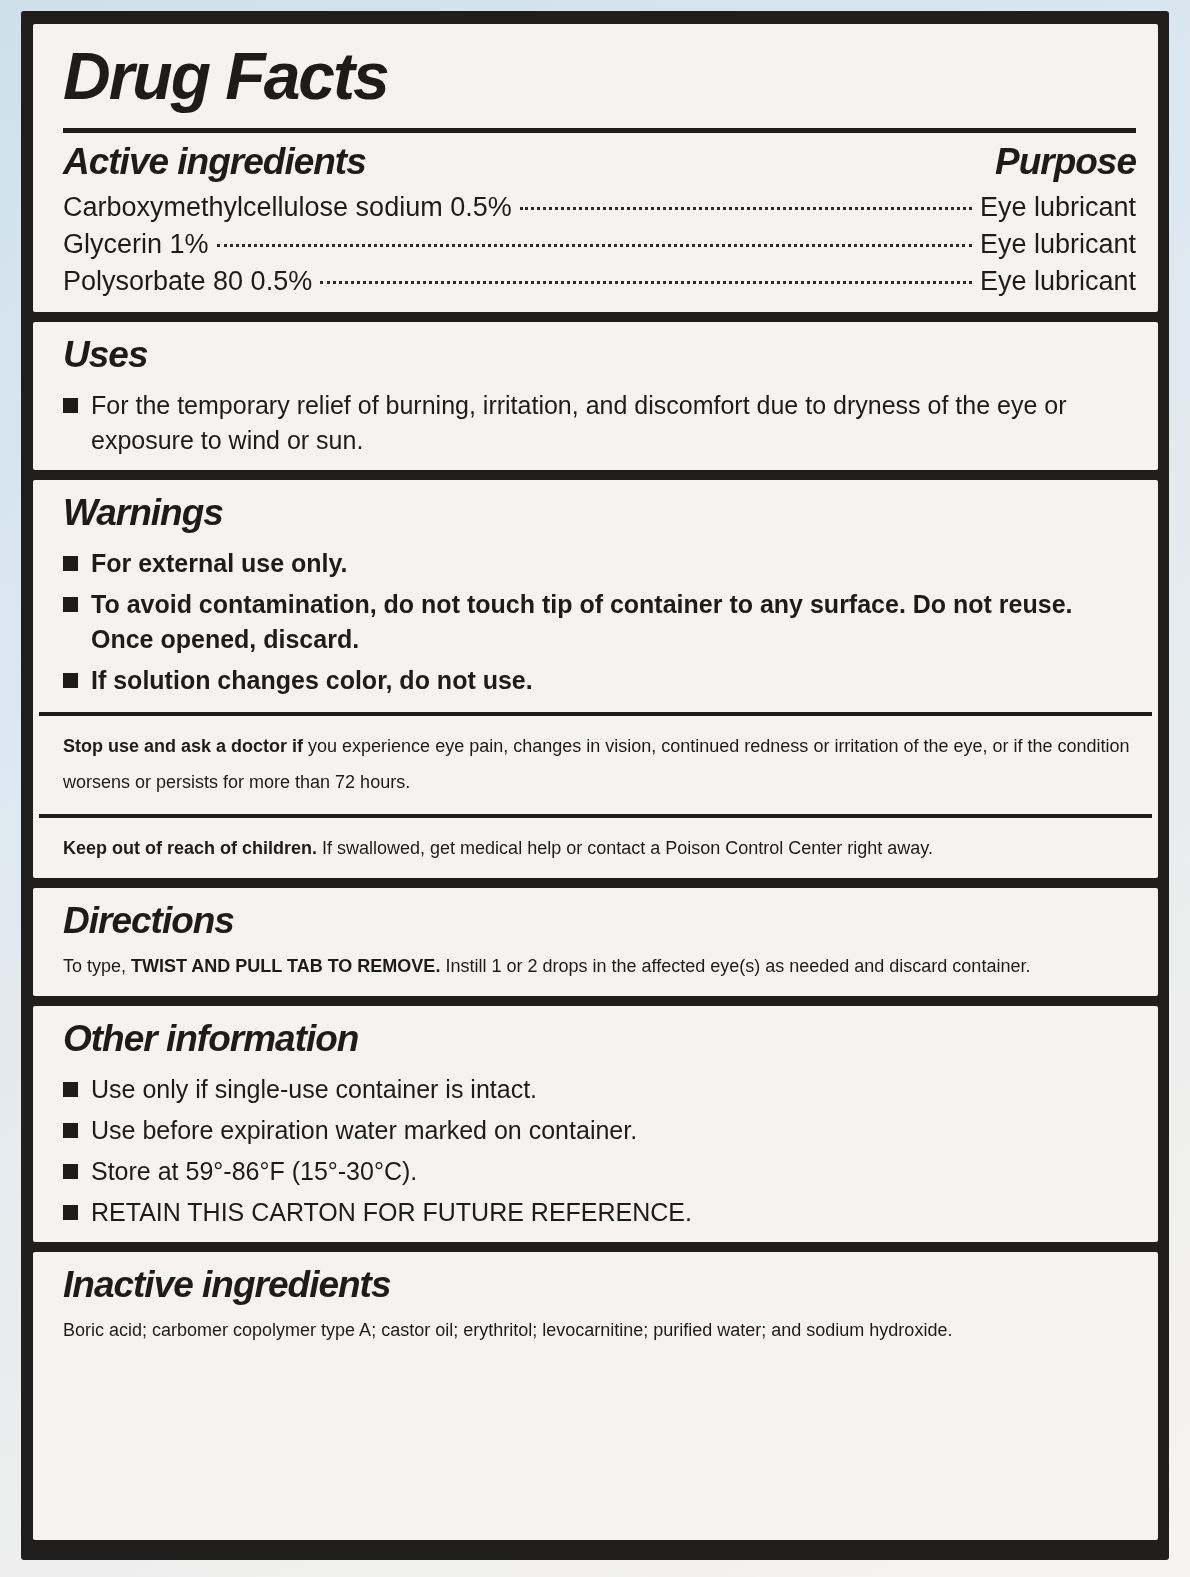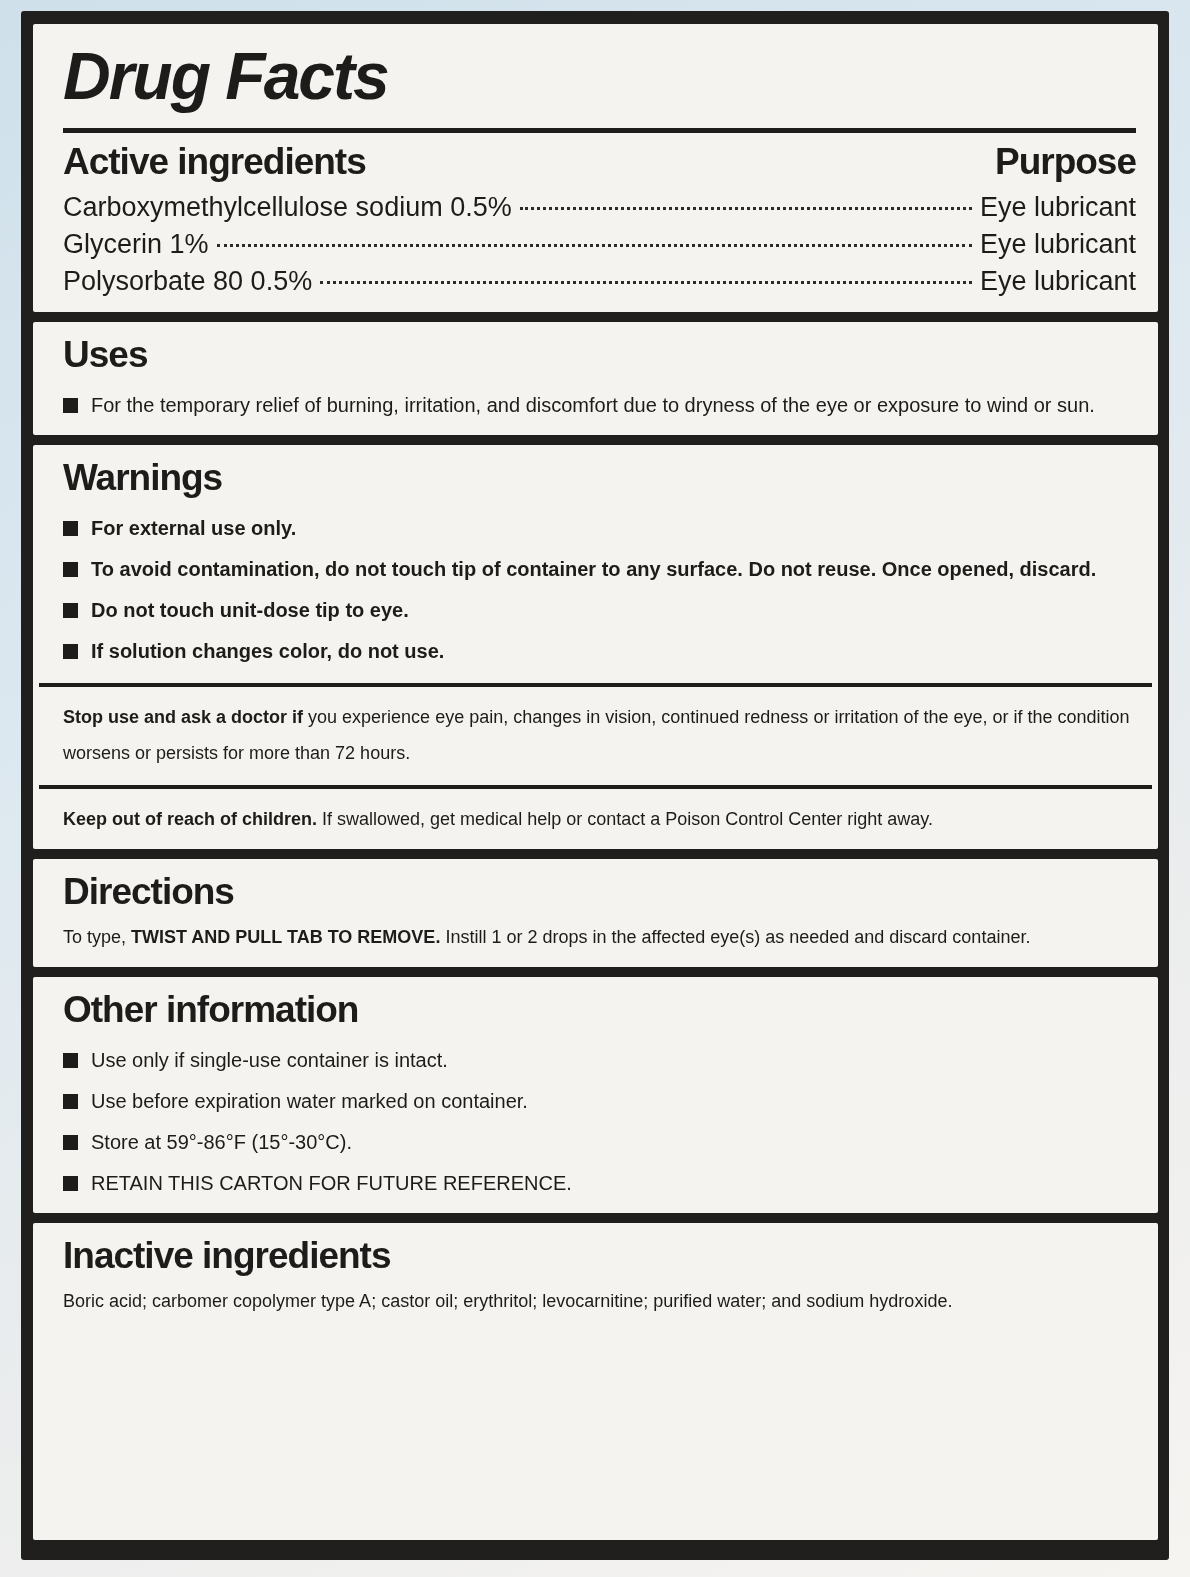--- a/index.html
+++ b/index.html
@@ -36,37 +36,38 @@
     font-weight: bold;
     font-style: italic;
     letter-spacing: -2px;
     padding: 8px 0 14px 0;
   }
   .title-rule { border: none; border-top: 5px solid #1d1c1a; margin: 0 0 2px 0; }
 
   .heading {
     font-size: 37px;
     font-weight: bold;
+    font-style: italic;
     letter-spacing: -1px;
     padding: 6px 0 6px 0;
   }
   .ai-head-row { display: flex; justify-content: space-between; align-items: baseline; }
 
   .ing-row { display: flex; align-items: baseline; font-size: 27px; line-height: 37px; }
   .ing-name { white-space: nowrap; }
   .ing-purpose { white-space: nowrap; }
   .leader {
     flex: 1 1 auto;
     border-bottom: 3px dotted #2c2b29;
     margin: 0 8px;
     transform: translateY(-6px);
     min-width: 30px;
   }
 
-  .bullet { display: flex; font-size: 20px; line-height: 35px; margin-top: 6px; }
+  .bullet { display: flex; font-size: 25px; line-height: 35px; margin-top: 6px; }
   .bullet .sq {
     flex: 0 0 auto;
     width: 15px; height: 15px;
     background: #1d1c1a;
     margin: 10px 13px 0 0;
   }
   .bullet .txt { flex: 1 1 auto; }
   .bullet.bold .txt { font-weight: bold; }
 
   .inner-rule {
@@ -120,24 +121,20 @@
       <div class="bullet bold">
         <span class="sq"></span>
         <span class="txt">For external use only.</span>
       </div>
       <div class="bullet bold">
         <span class="sq"></span>
         <span class="txt">To avoid contamination, do not touch tip of container to any surface. Do not reuse. Once opened, discard.</span>
       </div>
       <div class="bullet bold">
         <span class="sq"></span>
-        <span class="txt">Do not touch unit-dose tip to eye.</span>
-      </div>
-      <div class="bullet bold">
-        <span class="sq"></span>
         <span class="txt">If solution changes color, do not use.</span>
       </div>
       <hr class="inner-rule">
       <p class="para"><span class="lead-bold">Stop use and ask a doctor if</span><span> you experience eye pain, changes in vision, continued redness or irritation of the eye, or if the condition worsens or persists for more than 72 hours.</span></p>
       <hr class="inner-rule">
       <p class="para"><span class="lead-bold">Keep out of reach of children.</span><span> If swallowed, get medical help or contact a Poison Control Center right away.</span></p>
     </div>
 
     <div class="section">
       <div class="heading">Directions</div>

